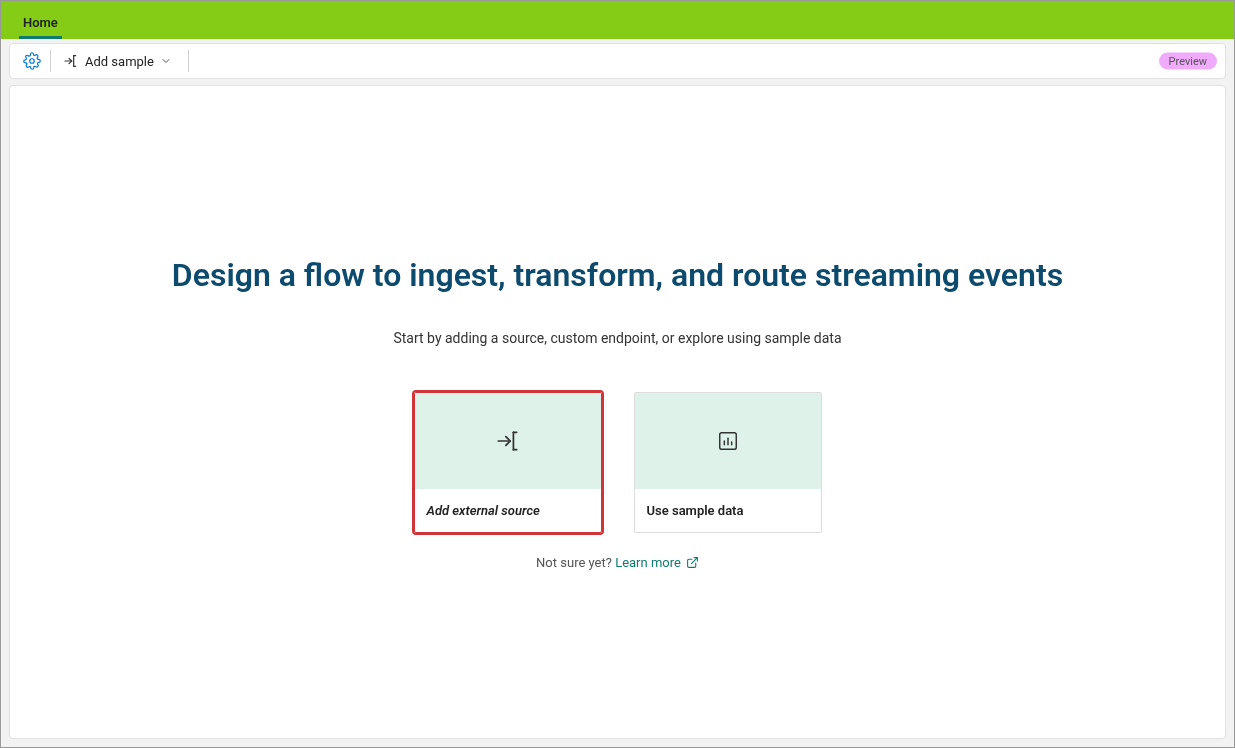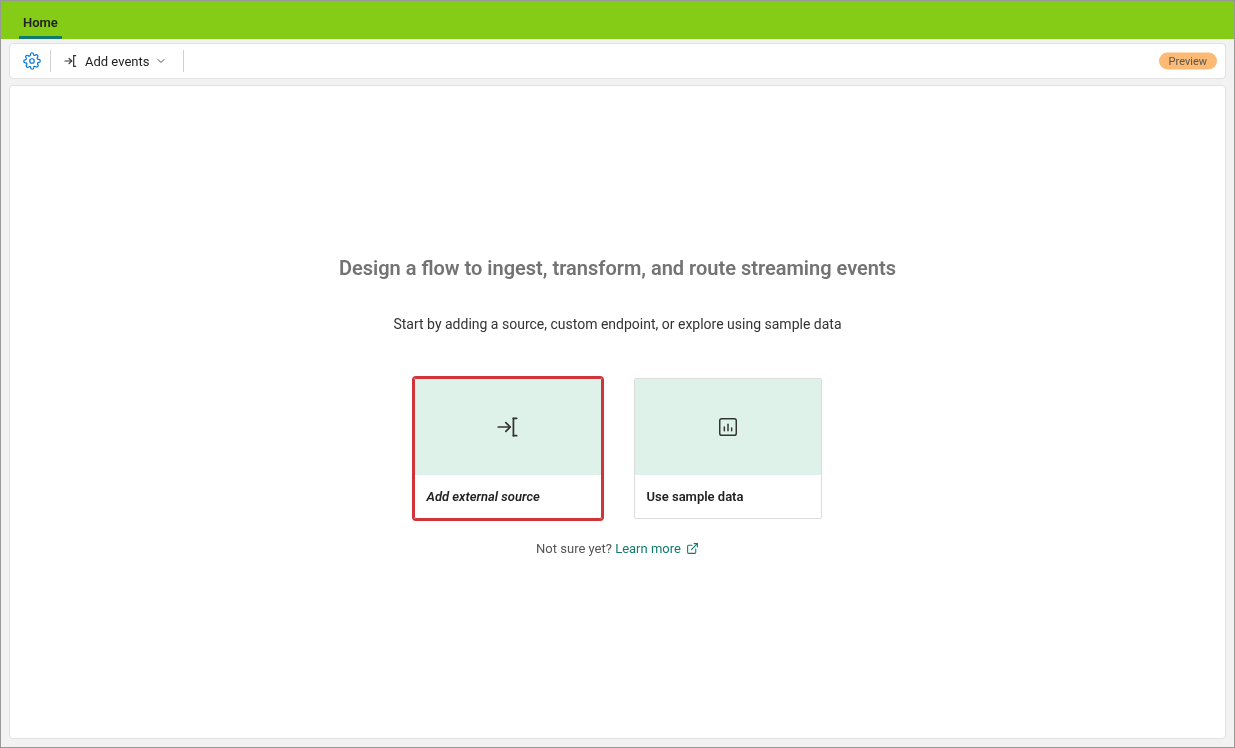--- a/index.html
+++ b/index.html
@@ -56,43 +56,43 @@
       width: 1px; height: 22px; background: #d0d0d0; margin: 0 0 0 10px;
     }
     .add-source-btn {
       display: flex; align-items: center; gap: 6px;
       height: 28px; padding: 0 6px;
       cursor: pointer; font-size: 13px; color: #222;
       border-radius: 4px;
     }
     .preview-badge {
       position: absolute; right: 8px; top: 50%; transform: translateY(-50%);
-      background: #fdba74; color: #555;
+      background: #f0abfc; color: #555;
       font-size: 11px; padding: 2px 10px; border-radius: 10px;
     }
     
     .canvas {
       margin: 6px 8px 8px 8px;
       background: #fff;
       border: 1px solid #e1e1e1;
       border-radius: 4px;
       height: calc(100% - 92px);
       display: flex;
       align-items: flex-start;
       justify-content: center;
     }
     .hero {
       margin-top: 170px;
       width: 100%;
       text-align: center;
     }
     .hero h1 {
-      font-size: 20px;
+      font-size: 32px;
       font-weight: 600;
-      color: #737373;
+      color: #0c4a6e;
     }
     .hero p.sub {
       margin-top: 36px;
       font-size: 14px;
       color: #333;
     }
     .cards {
       margin-top: 46px;
       display: flex;
       justify-content: center;
@@ -162,21 +162,21 @@
   <div class="add-source-btn">
     <span>
       <svg width="16" height="16" viewBox="0 0 24 24" fill="none" stroke="#333" stroke-width="1.8" stroke-linecap="round" stroke-linejoin="round">
         <path d="M3 12h10"></path>
           <path d="M9 8l4 4-4 4"></path>
         <path d="M16 4v16"></path>
           <path d="M16 4h3"></path>
           <path d="M16 20h3"></path>
       </svg>
     </span>
-    <span>Add events</span>
+    <span>Add sample</span>
     <span>
       <svg width="12" height="12" viewBox="0 0 24 24" fill="none" stroke="#555" stroke-width="2" stroke-linecap="round" stroke-linejoin="round">
         <polyline points="6 9 12 15 18 9"></polyline>
       </svg>
     </span>
   </div>
   <div class="vdiv2"></div>
   <div class="preview-badge">
     <span>Preview</span>
   </div>

